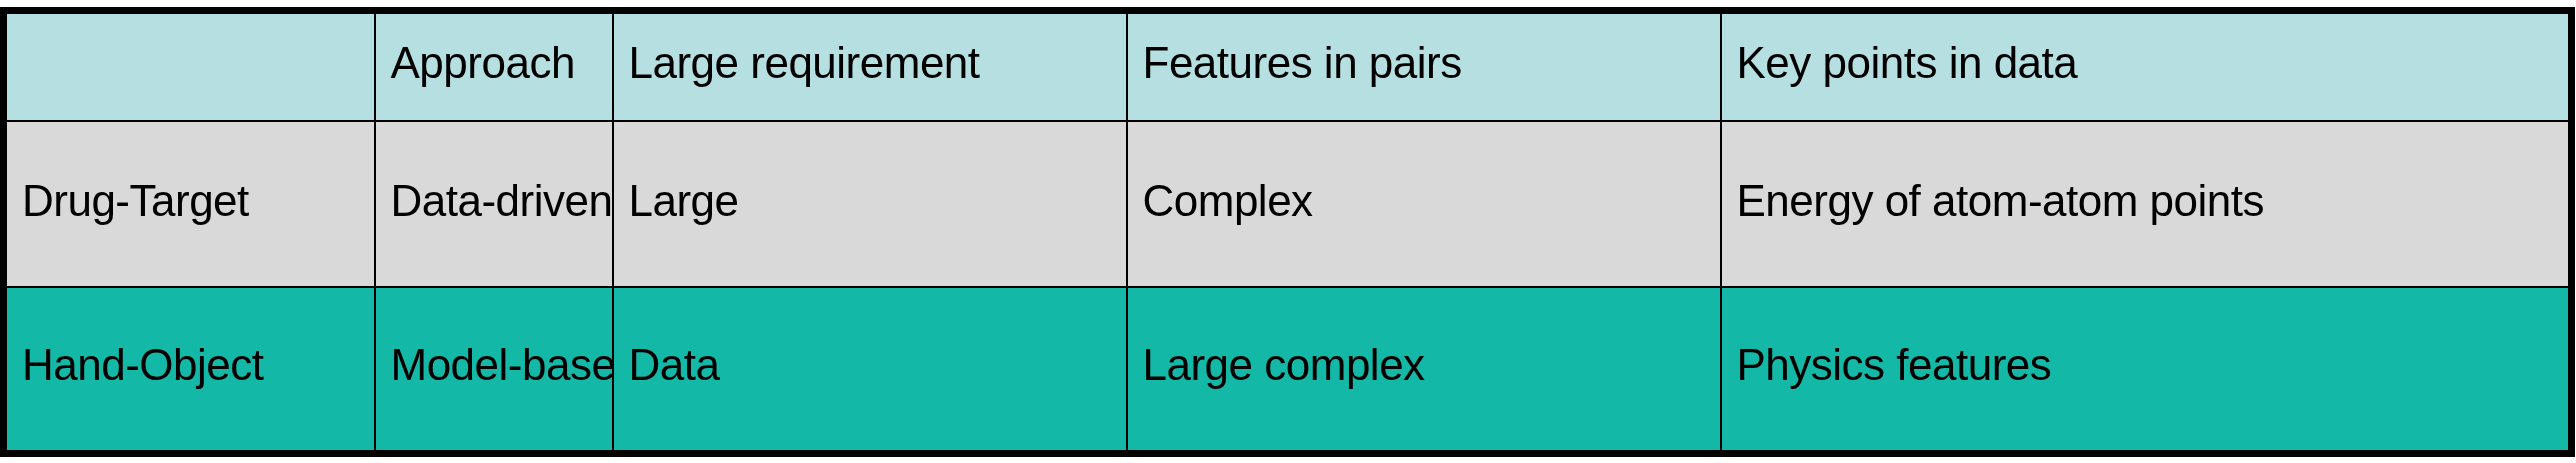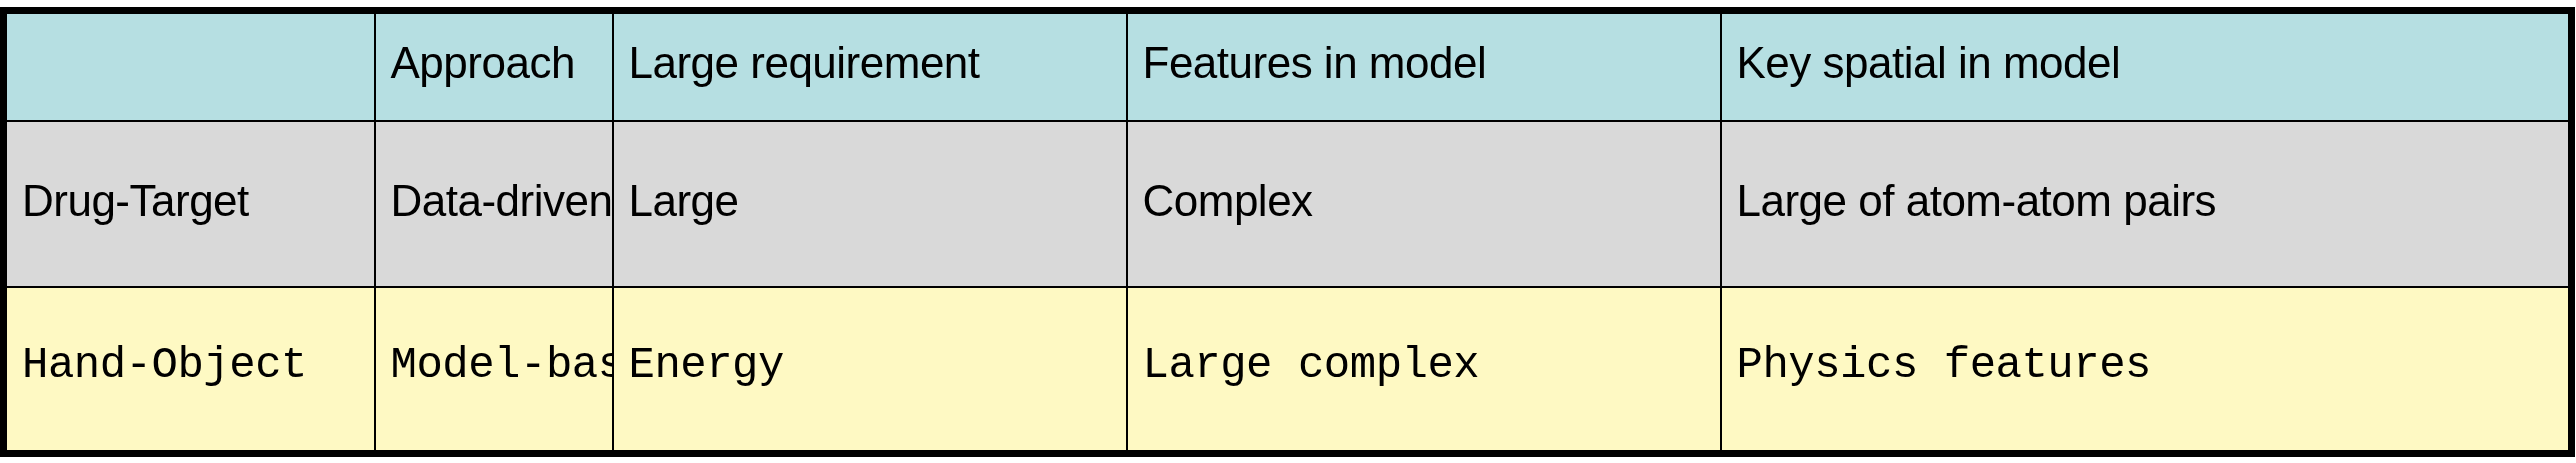--- a/index.html
+++ b/index.html
@@ -59,21 +59,21 @@
 
   
   tr.row-header { height: 111px; }
   tr.row-body   { height: 113px; }
 
   
   tr.row-header > th,
   tr.row-header > td { background: #b6dfe2; }
 
   tr.row-shaded > td { background: #d9d9d9; }
-  tr.row-plain  > td { background: #fef9c3; font-family: Liberation Mono, monospace; }
+  tr.row-plain  > td { background: #14b8a6; }
 
   
   .cell-text {
     display: block;
     position: relative;
     top: -3.4px;
   }
 
   .corner-cell {  }
 </style>
@@ -94,57 +94,57 @@
         <th class="corner-cell">
           <span class="cell-text"></span>
         </th>
         <th>
           <span class="cell-text">Approach</span>
         </th>
         <th>
           <span class="cell-text">Large requirement</span>
         </th>
         <th>
-          <span class="cell-text">Features in model</span>
+          <span class="cell-text">Features in pairs</span>
         </th>
         <th>
-          <span class="cell-text">Key spatial in model</span>
+          <span class="cell-text">Key points in data</span>
         </th>
       </tr>
     </thead>
     <tbody>
 
       <tr class="row-body row-shaded">
         <td>
           <span class="cell-text">Drug-Target</span>
         </td>
         <td>
           <span class="cell-text">Data-driven</span>
         </td>
         <td>
           <span class="cell-text">Large</span>
         </td>
         <td>
           <span class="cell-text">Complex</span>
         </td>
         <td>
-          <span class="cell-text">Large of atom-atom pairs</span>
+          <span class="cell-text">Energy of atom-atom points</span>
         </td>
       </tr>
 
 
       <tr class="row-body row-plain">
         <td>
           <span class="cell-text">Hand-Object</span>
         </td>
         <td>
           <span class="cell-text">Model-based</span>
         </td>
         <td>
-          <span class="cell-text">Energy</span>
+          <span class="cell-text">Data</span>
         </td>
         <td>
           <span class="cell-text">Large complex</span>
         </td>
         <td>
           <span class="cell-text">Physics features</span>
         </td>
       </tr>
 
     </tbody>

